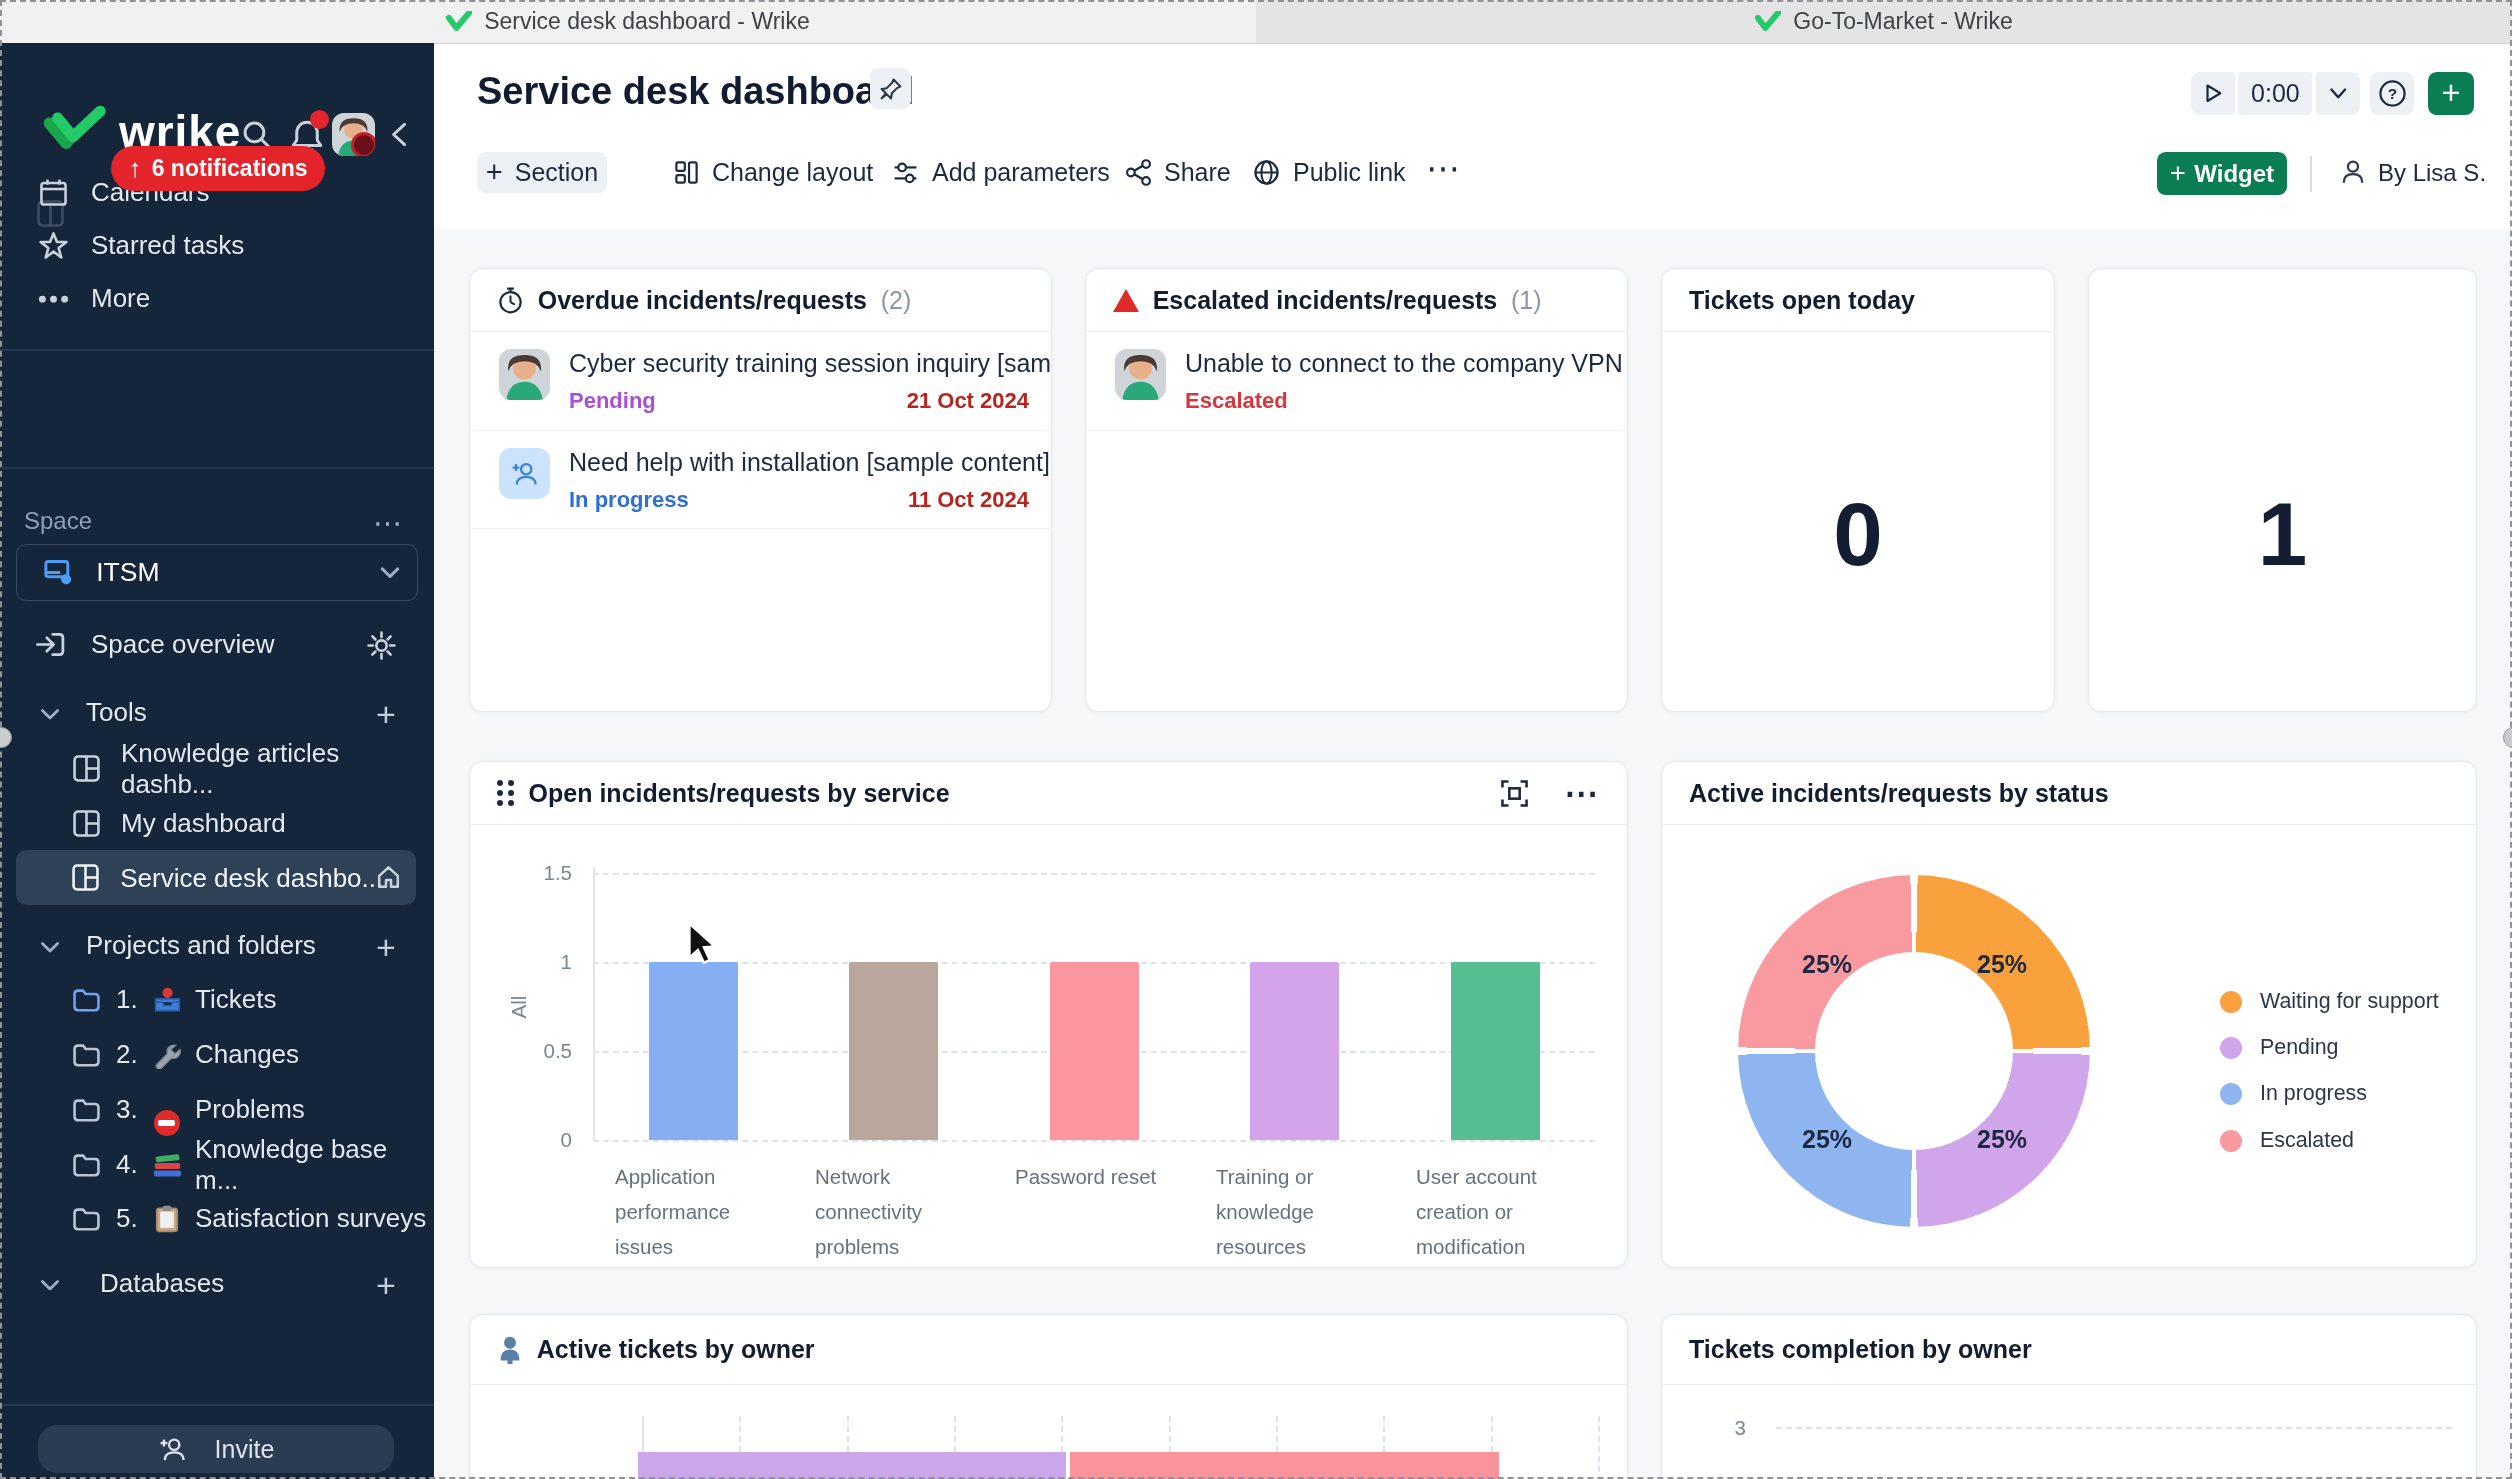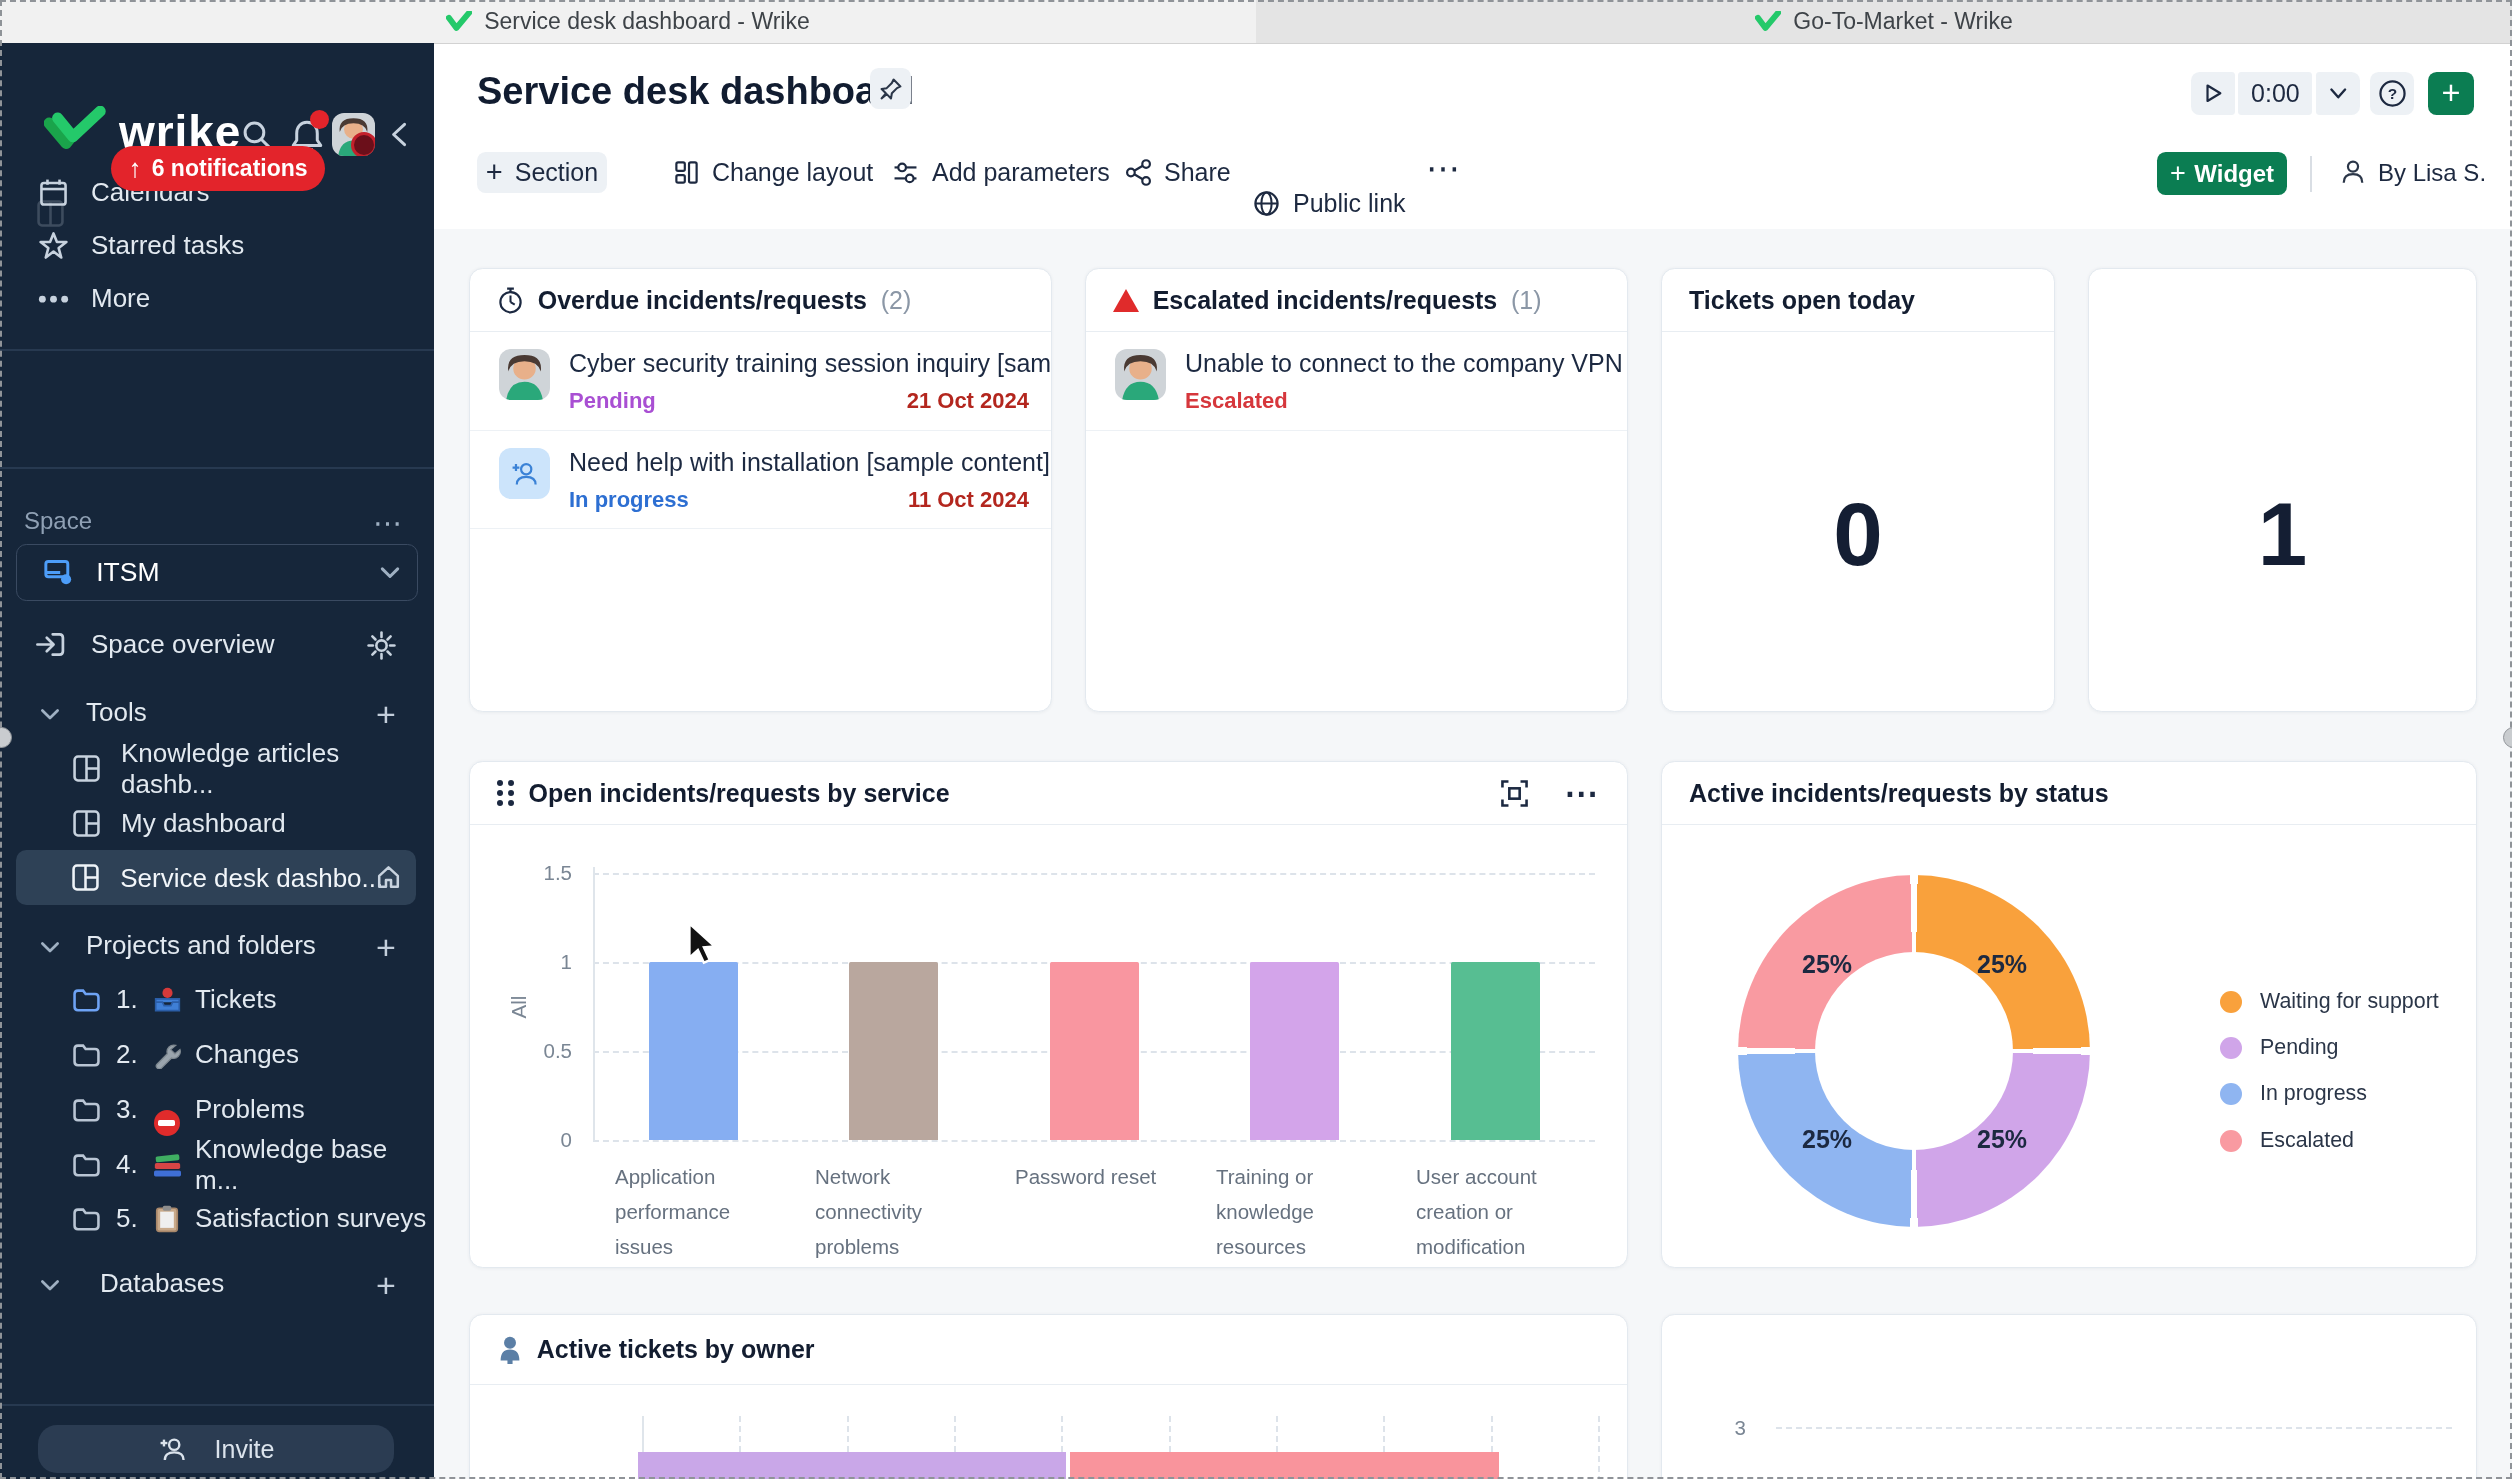--- a/index.html
+++ b/index.html
@@ -425,21 +425,21 @@
   <div class="tb-item" style="left:1125px;top:152px;">
     <svg width="27" height="29" viewBox="0 0 32 34">
         <circle cx="7" cy="17" r="4.5" fill="none" stroke="#1d2940" stroke-width="2.6"></circle>
         <circle cx="25" cy="7" r="4.5" fill="none" stroke="#1d2940" stroke-width="2.6"></circle>
         <circle cx="25" cy="27" r="4.5" fill="none" stroke="#1d2940" stroke-width="2.6"></circle>
         <line x1="11" y1="15" x2="21" y2="9" stroke="#1d2940" stroke-width="2.6"></line>
         <line x1="11" y1="19" x2="21" y2="25" stroke="#1d2940" stroke-width="2.6"></line>
       </svg>
     <span>Share</span>
   </div>
-  <div class="tb-item" style="left:1252px;top:152px;margin-top:31px;">
+  <div class="tb-item" style="left:1252px;top:152px;">
     <svg width="29" height="29" viewBox="0 0 34 34">
         <circle cx="17" cy="17" r="13" fill="none" stroke="#1d2940" stroke-width="2.6"></circle>
         <ellipse cx="17" cy="17" rx="6" ry="13" fill="none" stroke="#1d2940" stroke-width="2.4"></ellipse>
         <line x1="4" y1="17" x2="30" y2="17" stroke="#1d2940" stroke-width="2.4"></line>
       </svg>
     <span>Public link</span>
   </div>
   <div class="tb-item" style="left:1426px;top:147px;font-size:34px;letter-spacing:1.7px;">⋯</div>
 
   <div class="abs green-btn" style="left:2157px;top:152px;width:130px;height:43px;">
@@ -644,20 +644,23 @@
         <div class="gridV" style="left:806px;top:30px;height:156px;"></div>
         <div class="gridV" style="left:913px;top:30px;height:156px;"></div>
         <div class="gridV" style="left:1021px;top:30px;height:156px;"></div>
         <div class="gridV" style="left:1128px;top:30px;height:156px;"></div>
         <div class="hbar" style="left:168px;top:66px;width:428px;background:#c9a7e8;"></div>
         <div class="hbar" style="left:600px;top:66px;width:429px;background:#f9949c;"></div>
       </div>
   </div>
 
   <div class="card" style="left:1661px;top:1314px;width:814px;height:257px;">
+    <div class="card-hd" style="height:69px;">
+        <span>Tickets completion by owner</span>
+      </div>
     <div class="tick" style="left:33px;top:101px;">3</div>
     <div class="gridH" style="left:114px;top:112px;width:676px;"></div>
   </div>
 
   <svg class="cursor" style="left:684px;top:922px;" width="38" height="44" viewBox="0 0 22 26">
     <path d="M3 1 L3 21 L8 16.5 L11.5 24 L15 22.5 L11.5 15 L18 14.5 Z" fill="#111" stroke="#fff" stroke-width="1.4"></path>
   </svg>
 
   <div class="cap-border"></div>
   <div class="cap-handle" style="left:-9.4px;top:727px;"></div>

